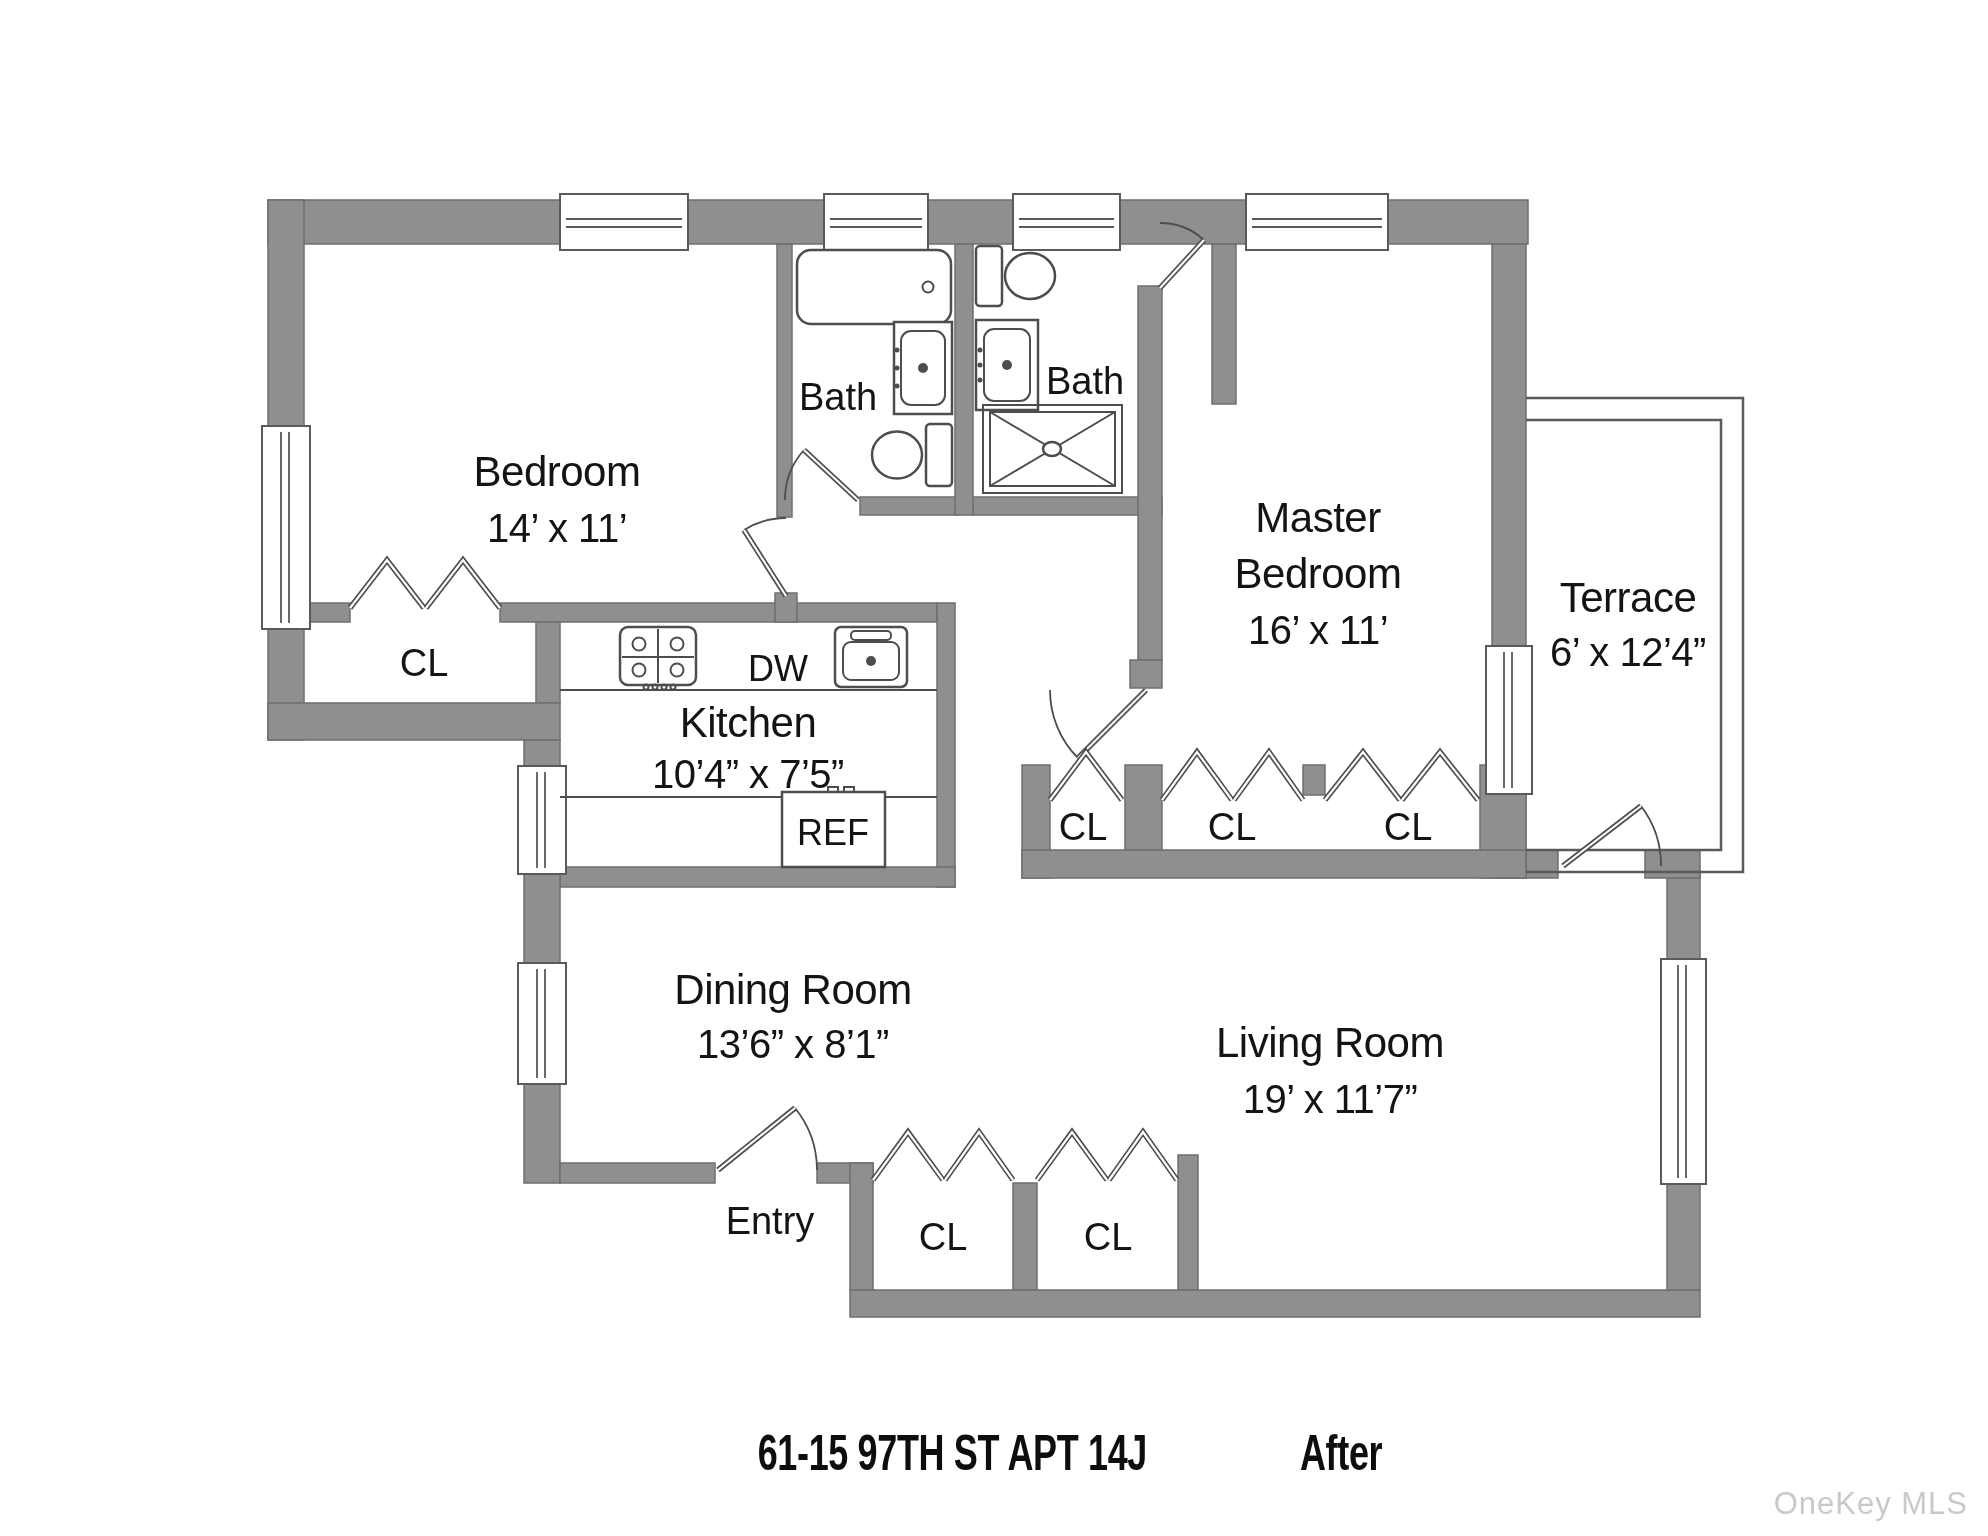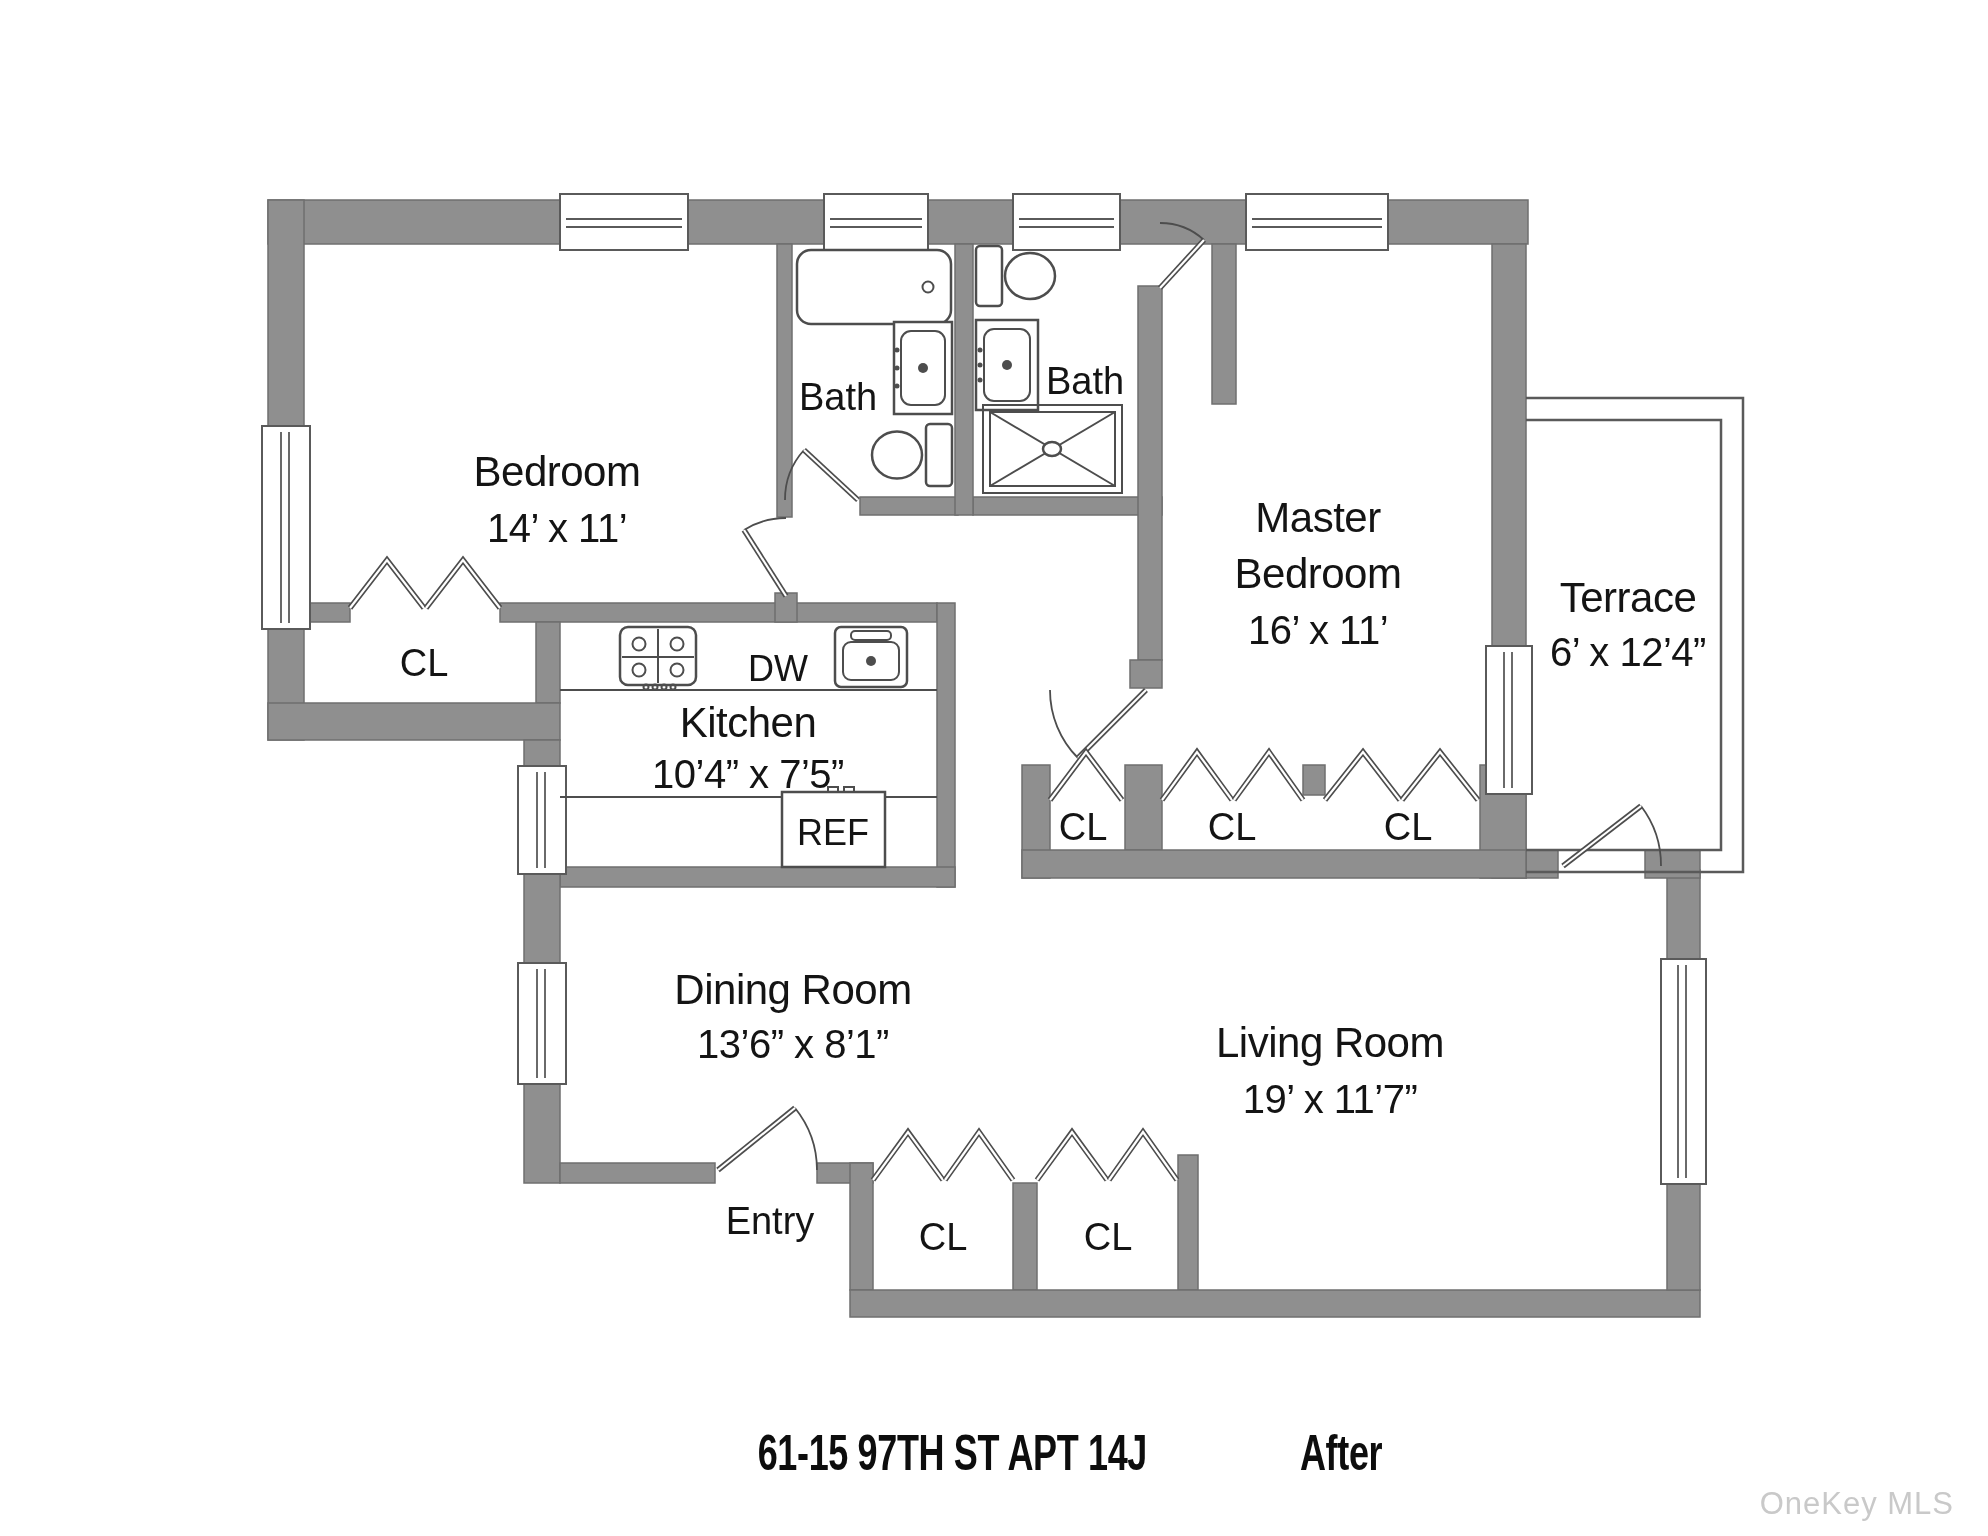--- a/index.html
+++ b/index.html
@@ -26,21 +26,21 @@
   text{font-family:"Liberation Sans",sans-serif;fill:var(--label-text);}
   .room-name{font-size:42px;letter-spacing:-0.5px;}
   .room-dims{font-size:40px;letter-spacing:-0.5px;}
   .small-label{font-size:38px;}
   .appliance{font-size:36px;}
 
   .title-row{position:absolute;left:0;right:0;top:1424px;display:flex;justify-content:center;
              gap:62px;transform:translateX(46px);align-items:baseline;}
   .title-address,.title-status{font-weight:700;font-size:50px;color:#0d0d0d;white-space:nowrap;
              display:inline-block;transform:scaleX(0.72);letter-spacing:-0.5px;}
-  .watermark{position:absolute;right:34px;bottom:14px;font-size:31px;color:var(--watermark-text);
+  .watermark{position:absolute;right:20px;bottom:14px;font-size:31px;color:var(--watermark-text);
              letter-spacing:1px;}
 </style>
 </head>
 <body>
 
 <div class="page">
   <svg class="plan-svg" viewBox="0 0 1988 1536">
 
     <g>
 

